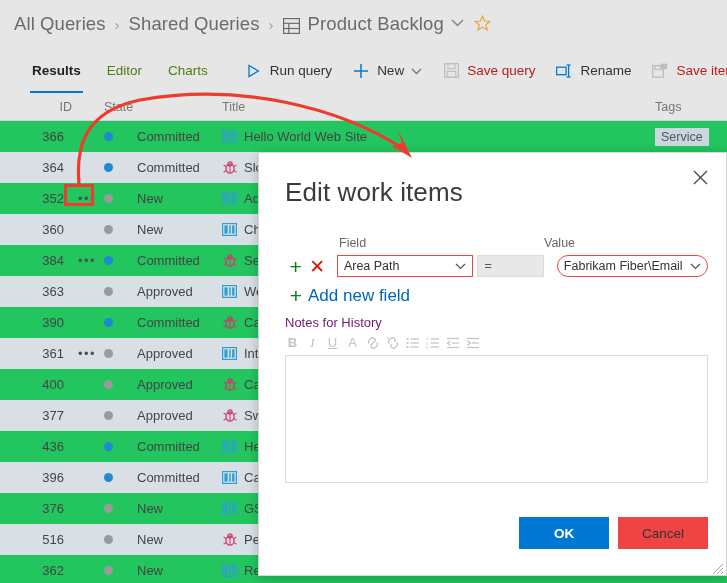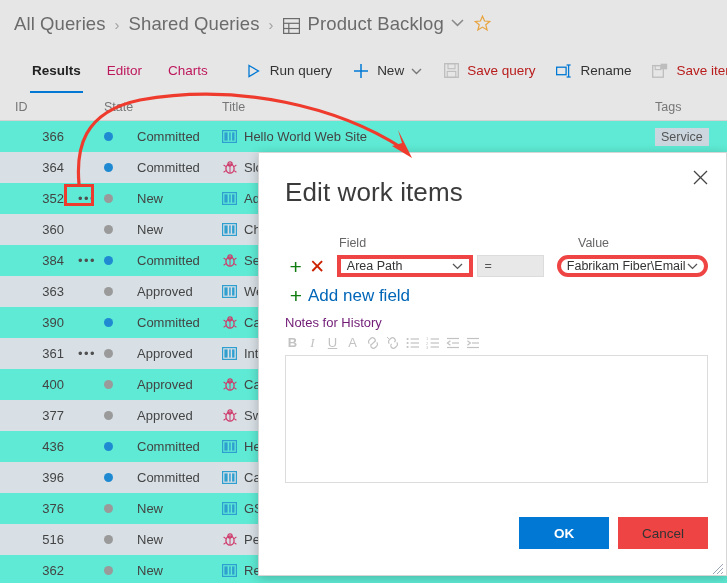--- a/index.html
+++ b/index.html
@@ -66,21 +66,21 @@
     position: absolute;
     left: 16px; top: 48px;
     width: 727px; height: 45px;
     display: flex;
     align-items: center;
     box-sizing: border-box;
     background: #e6e6e6;
   }
   .pivot {
     font-size: 13.5px;
-    color: #be185d;
+    color: #4d7c0f;
     padding: 0 2px;
     margin: 0 11px;
     height: 44px;
     line-height: 44px;
     position: relative;
     white-space: nowrap;
   }
   .pivot:first-child { margin-left: 14px; }
   .pivot.active {
     font-weight: bold;
@@ -141,29 +141,29 @@
   }
   .row {
     display: flex;
     height: 31px;
     align-items: center;
     font-size: 13px;
     color: #444;
     box-sizing: border-box;
   }
   .row.odd { background: #d8e0e6; }
-  .row.even { background: #5eead4; }
+  .row.even { background: #22c55e; }
 
   .c-id   { width: 72px; text-align: right; padding-right: 8px; box-sizing: border-box; }
   .c-ell  { width: 30px; text-align: center; box-sizing: border-box; }
   .c-state{ width: 118px; padding-left: 2px; box-sizing: border-box; display:flex; align-items:center;gap:16px; }
   .c-title{ flex: 1 1 auto; display: flex; align-items: center; overflow: hidden; padding-left: 2px; box-sizing: border-box;}
   .c-tags { width: 76px; text-align: left; padding-left: 4px; box-sizing: border-box;}
 
-  .hdr-id   { width: 72px; text-align: left; padding-left: 15px; box-sizing: border-box; }
+  .hdr-id   { width: 72px; text-align: right; padding-left: 8px; box-sizing: border-box; }
   .hdr-ell  { width: 30px; }
   .hdr-state{ width: 118px; padding-left: 2px; box-sizing: border-box; }
   .hdr-title{ flex: 1 1 auto; padding-left: 2px; box-sizing: border-box; }
   .hdr-tags { width: 76px; padding-left: 4px; box-sizing: border-box; }
 
   .dot {
     width: 9px; height: 9px;
     border-radius: 50%;
     display: inline-block;
     margin-right: 8px;
@@ -230,21 +230,21 @@
     left: 26px; top: 83px;
     right: 18px;
   }
   .lbl-row {
     display: flex;
     font-size: 12.5px;
     color: #666;
     height: 17px;
   }
   .lbl-field { margin-left: 54px; width: 140px; }
-  .lbl-value { margin-left: 99px; }
+  .lbl-value { margin-left: 65px; }
   .clause-row {
     display: flex;
     align-items: center;
     margin-top: 2px;
   }
   .icon-plus {
     color: #107c10;
     font-size: 21px;
     line-height: 1;
     width: 22px;
@@ -256,21 +256,21 @@
     font-size: 19px;
     line-height: 1;
     width: 22px;
     text-align: center;
     margin-right: 9px;
     font-weight: 500;
   }
   .combo {
     position: relative;
     height: 22px;
-    border: 4px solid #ef4444;
+    border: 1px solid #ef4444;
     background: #fff;
     display: flex;
     align-items: center;
     box-sizing: border-box;
   }
   .combo .cval {
     font-size: 12.5px;
     color: #333;
     padding-left: 6px;
     white-space: nowrap;

